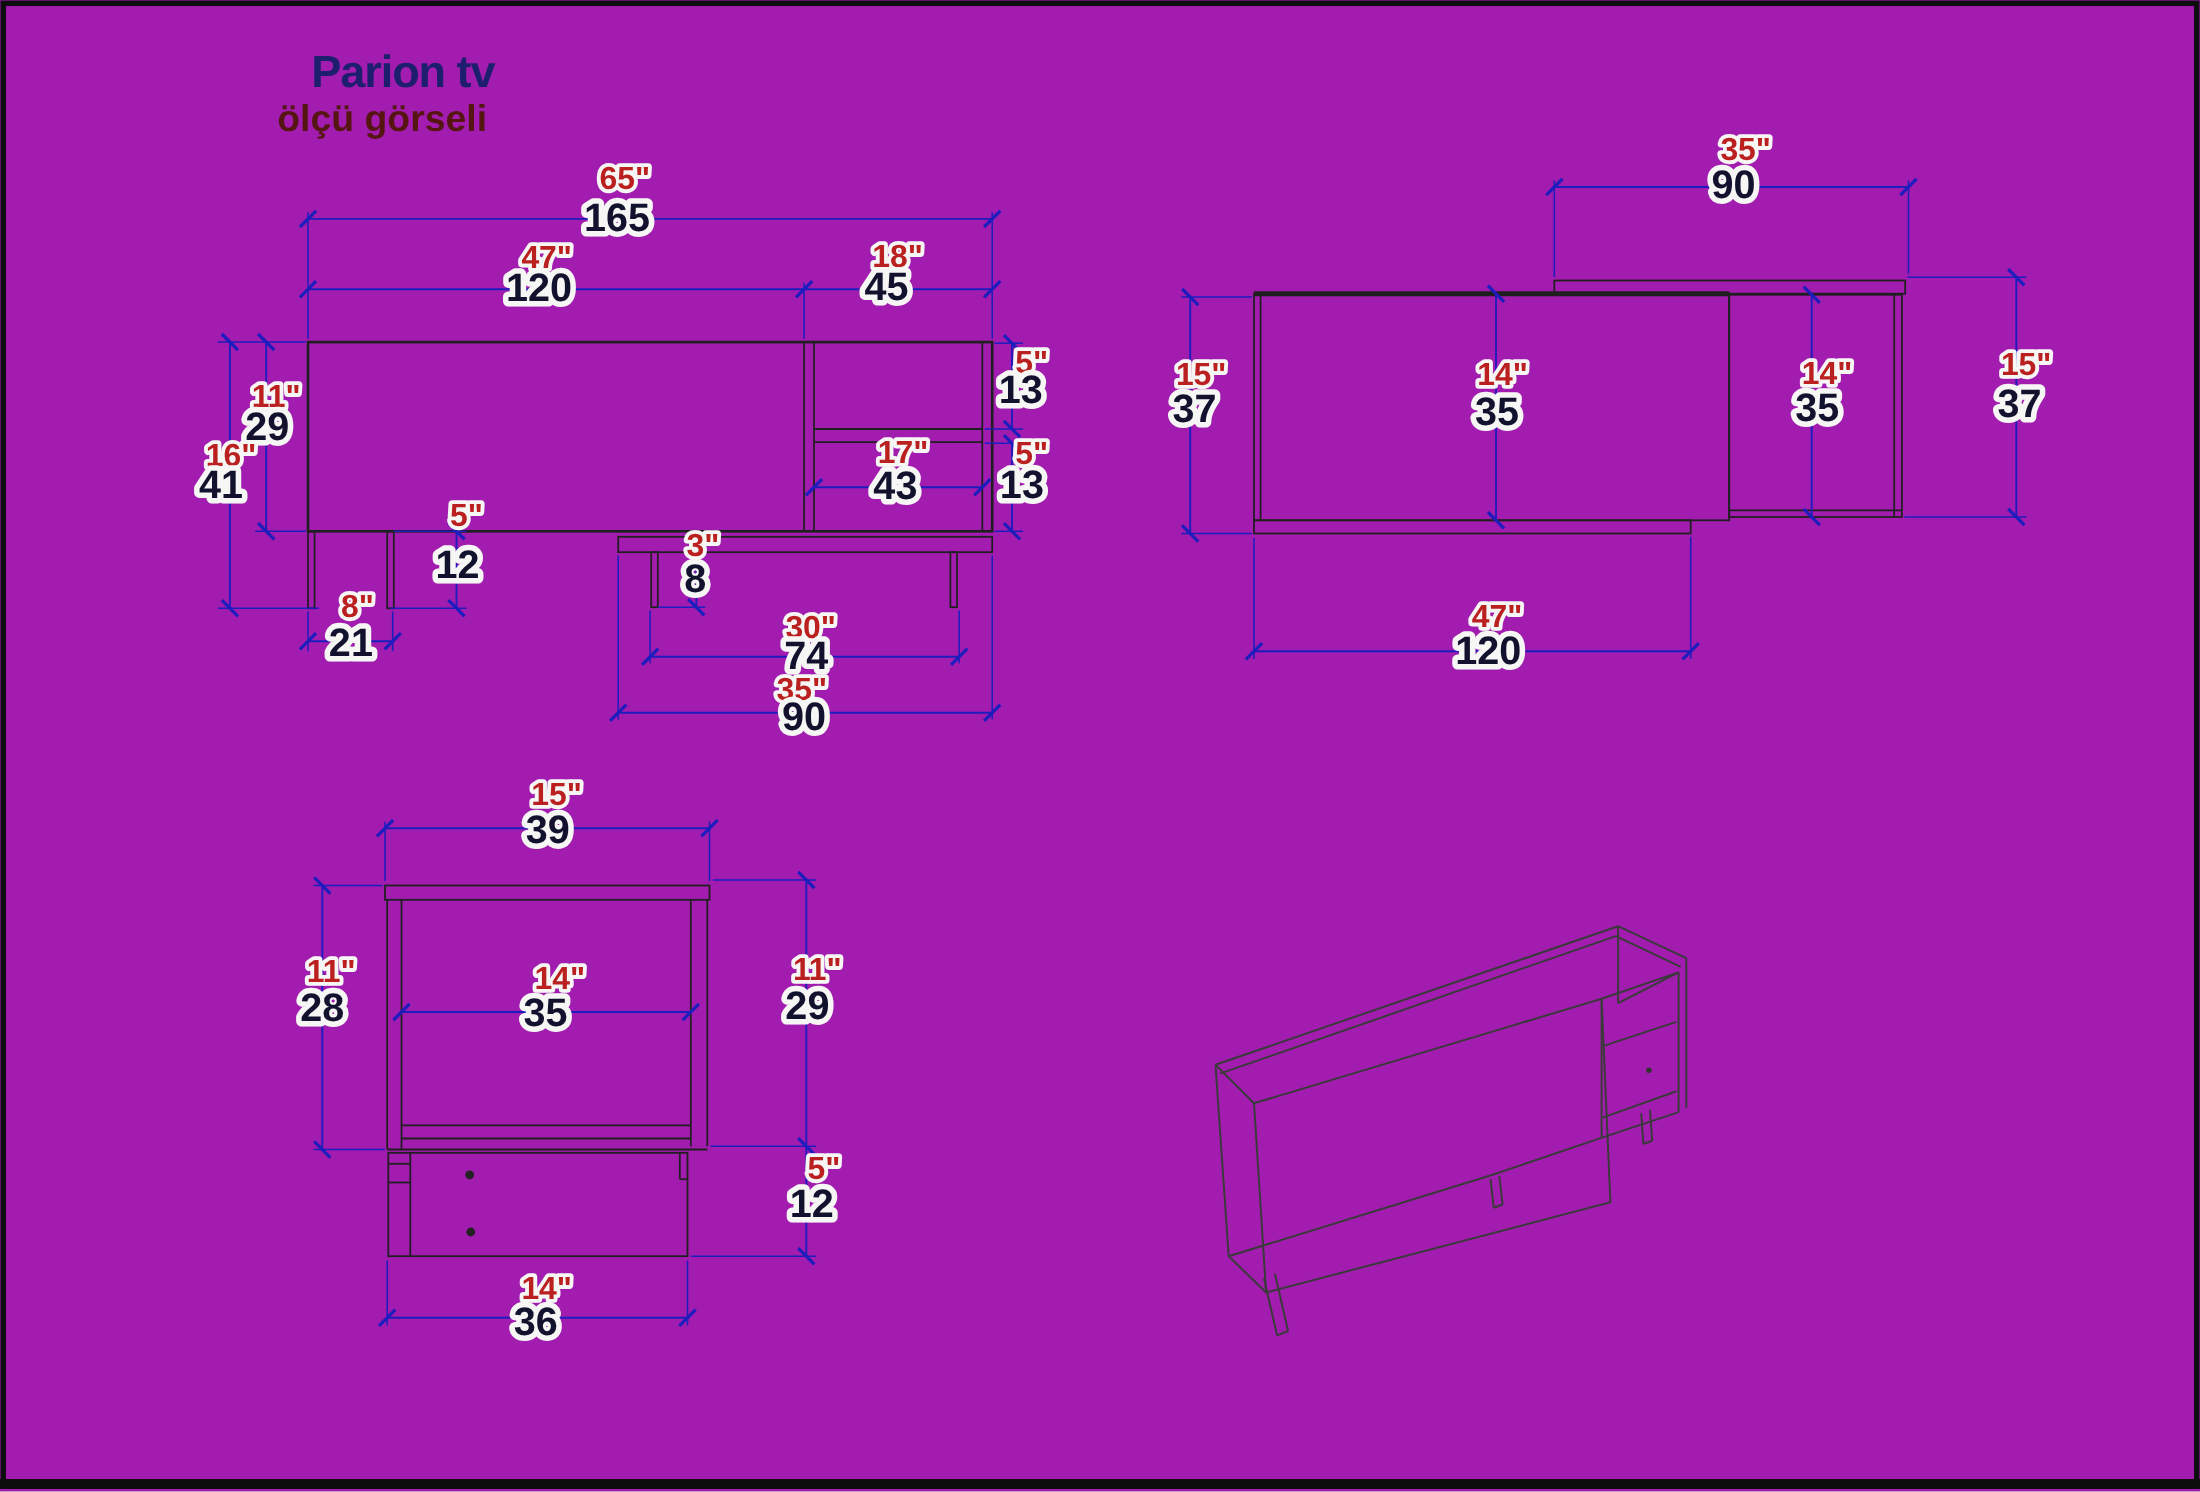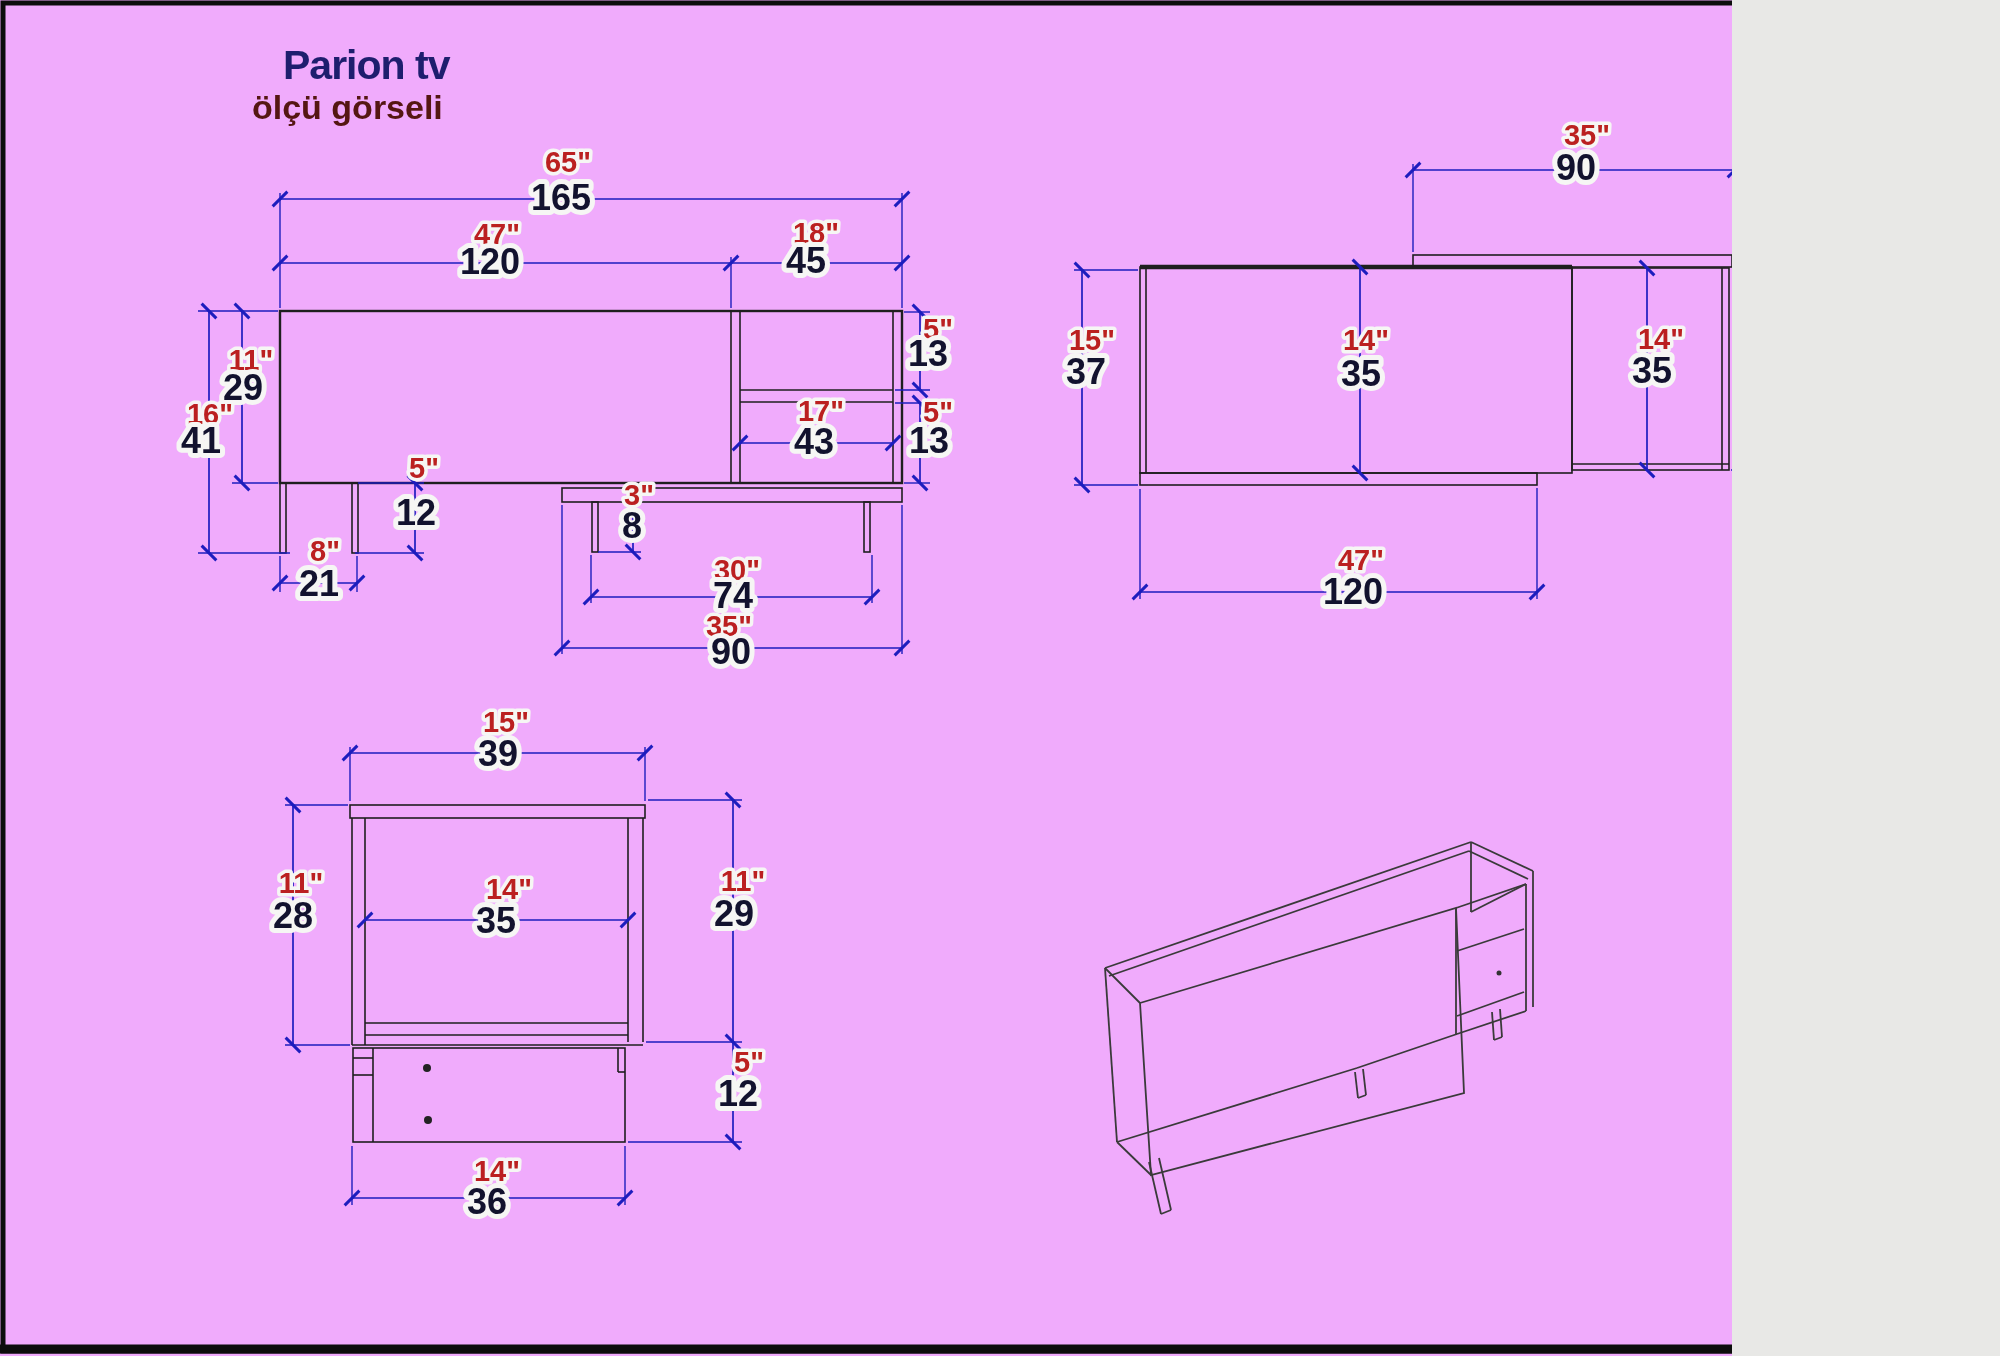--- a/index.html
+++ b/index.html
@@ -1,16 +1,16 @@
 <!DOCTYPE html>
 <html><head>
 <meta charset="utf-8">
 <style>
   html,body{margin:0;padding:0;background:#e8e8e6;}
-  .page{width:1732px;height:1356px;position:relative;background:#f0abfc;overflow:hidden;
+  .page{width:2000px;height:1356px;position:relative;background:#a21caf;overflow:hidden;
         font-family:"Liberation Sans", sans-serif;}
   svg{position:absolute;left:0;top:0;}
   text{font-family:"Liberation Sans","DejaVu Sans",sans-serif;}
   .cm{font-size:36px;font-weight:bold;fill:#12122e;text-anchor:middle;
       paint-order:stroke;stroke:#f6f6f4;stroke-width:10px;stroke-linejoin:round;}
   .inch{font-size:29px;font-weight:bold;fill:#bb2020;text-anchor:middle;
       paint-order:stroke;stroke:#f6f6f4;stroke-width:7px;stroke-linejoin:round;}
   .dl{stroke:#1d1dbe;stroke-width:1.7;fill:none;}
   .ext{stroke:#1d1dbe;stroke-width:1.4;fill:none;}
   .ol{stroke:#1f1f1f;stroke-width:2.4;fill:none;}

